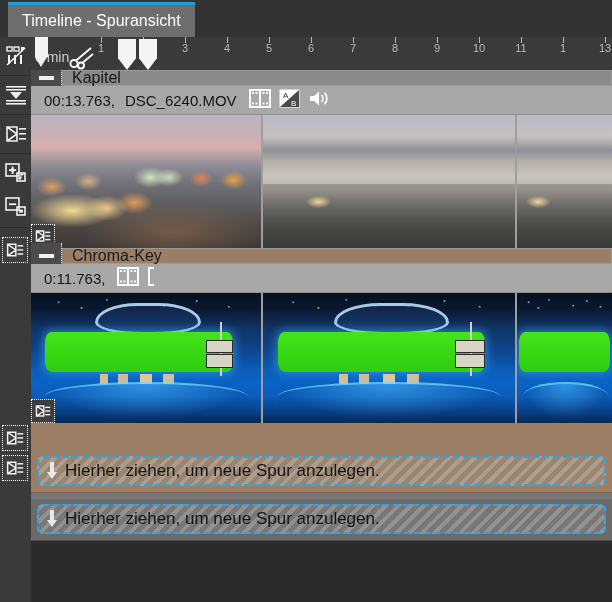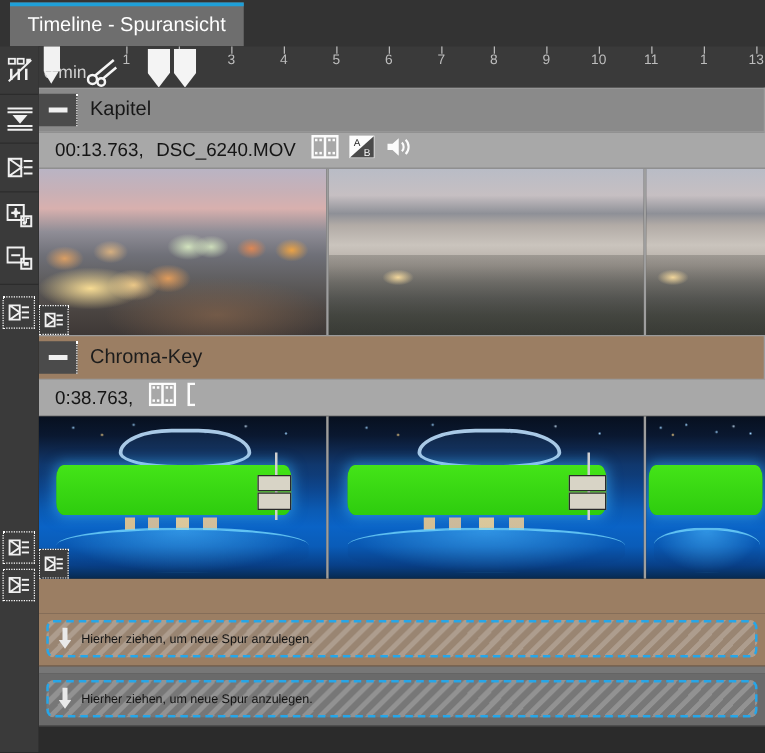--- a/index.html
+++ b/index.html
@@ -122,21 +122,21 @@
   .body {
     position: absolute; left: 31px; top: 70px;
     width: 581px; height: 532px;
     background: #2b2b2b;
     overflow: hidden;
   }
 
   
   .track-header {
     position: relative;
-    height: 36px;
+    height: 16px;
     display: flex; align-items: center;
     box-sizing: border-box;
     border: 1px solid #9a9a9a;
     border-left: none;
   }
   .th-collapse {
     width: 30px; height: 26px;
     background: #4b4b4b;
     display: flex; align-items: center; justify-content: center;
     border-right: 1px dotted #ffffff;
@@ -332,21 +332,21 @@
     display: flex; align-items: center;
     box-sizing: border-box;
     background-image: repeating-linear-gradient(
       -45deg,
       rgba(255,255,255,.20) 0 4px,
       rgba(255,255,255,0) 4px 9px);
     background-color: rgba(150,150,150,.30);
     padding-left: 8px;
   }
   .dz-text {
-    font-size: 10px; color: #141414;
+    font-size: 17px; color: #141414;
     margin-left: 8px; white-space: nowrap;
   }
   .dz-arrow {
     width: 10px; height: 18px;
     flex: 0 0 10px;
   }
 
   .gap-brown { background: #9b7e63; }
   .gap-grey  { background: #777777; }
 </style>
@@ -559,21 +559,21 @@
     </div>
 
     <div class="track-header th-chroma">
       <div class="th-collapse">
         <div class="bar"></div>
       </div>
       <div class="th-title">Chroma-Key</div>
     </div>
 
     <div class="clip-header">
-      <span class="clip-label">0:38.763,</span>
+      <span class="clip-label">0:11.763,</span>
       <span class="clip-icons">
         <span>
           <svg width="22" height="19" viewBox="0 0 22 19">
             <rect x="1" y="1" width="20" height="17" fill="none" stroke="#fcfcfc" stroke-width="2"></rect>
             <line x1="11" y1="1" x2="11" y2="18" stroke="#fcfcfc" stroke-width="2"></line>
             <rect x="3" y="3" width="2" height="2" fill="#fcfcfc"></rect>
             <rect x="6.5" y="3" width="2" height="2" fill="#fcfcfc"></rect>
             <rect x="13.5" y="3" width="2" height="2" fill="#fcfcfc"></rect>
             <rect x="17" y="3" width="2" height="2" fill="#fcfcfc"></rect>
             <rect x="3" y="13.5" width="2" height="2" fill="#fcfcfc"></rect>

